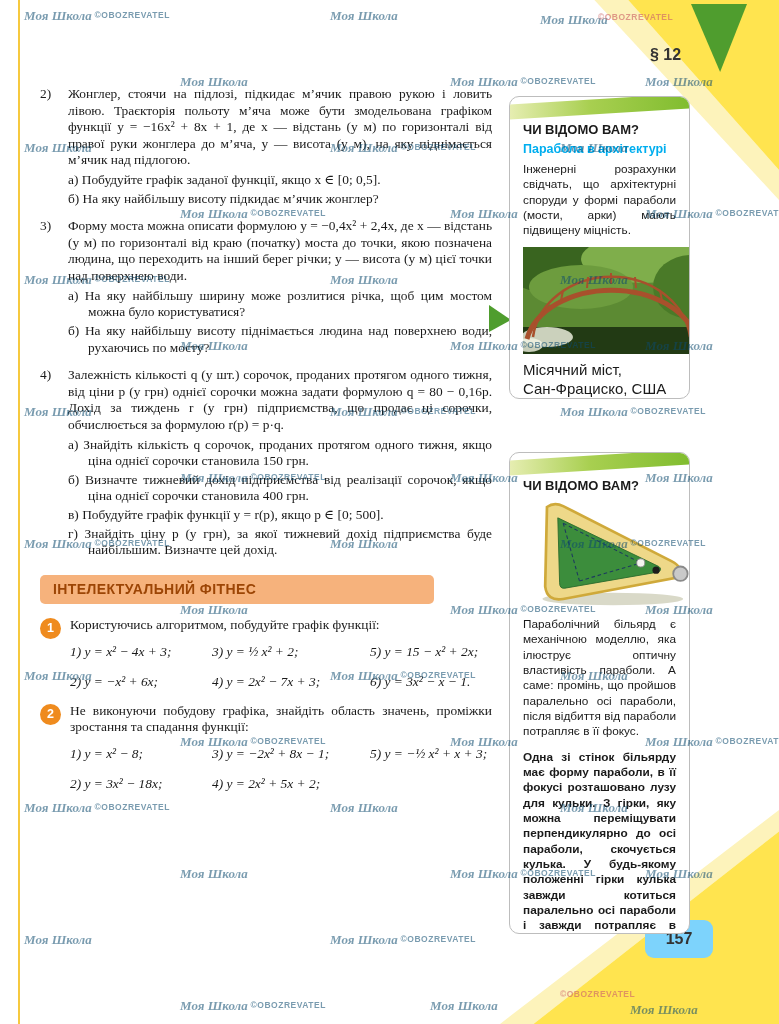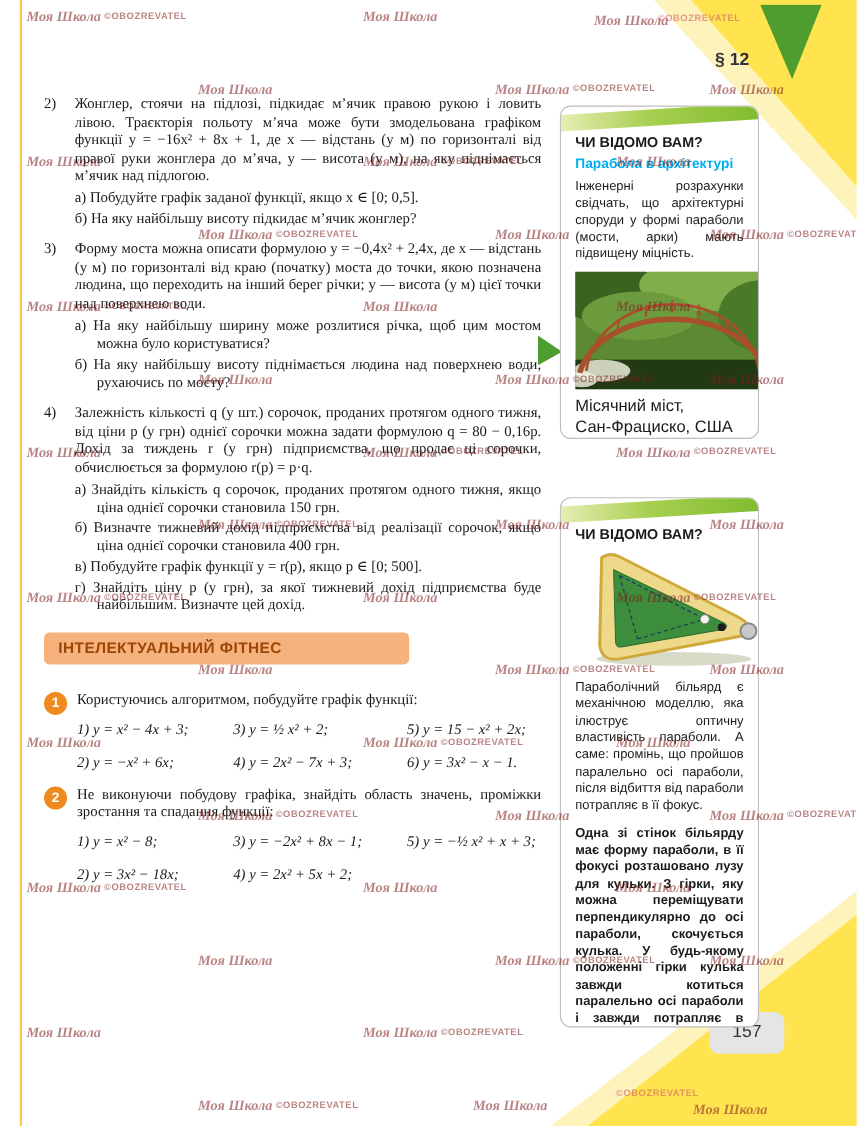--- a/index.html
+++ b/index.html
@@ -20,44 +20,44 @@
   .br-box { position:absolute; right:0; bottom:0; width:279px; height:214px; z-index:1; pointer-events:none; }
   .br-cream  { position:absolute; inset:0; background:#fdf3bb; clip-path:polygon(0 100%,12% 100%,100% 10%,100% 0); }
   .br-yellow { position:absolute; inset:0; background:#ffe44f; clip-path:polygon(12% 100%,100% 100%,100% 10%); }
 
   .section-label {
     position:absolute; left:650px; top:46px; z-index:3;
     font-family:"Liberation Sans","DejaVu Sans",sans-serif; font-weight:bold; font-size:16px; color:#333;
   }
   .pageno-tab {
     position:absolute; left:645px; top:920px; width:68px; height:38px; z-index:2;
-    background:#e5e5e5; border-radius:9px; display:flex; align-items:center; justify-content:center;
-    font-family:"Liberation Sans","DejaVu Sans",sans-serif; font-weight:normal; font-size:16px; color:#333;text-align:center;
+    background:#7dd3fc; border-radius:9px; display:flex; align-items:center; justify-content:center;
+    font-family:"Liberation Sans","DejaVu Sans",sans-serif; font-weight:bold; font-size:16px; color:#333;text-align:center;
   }
   .mid-green-arrow {
     position:absolute; left:489px; top:305px; width:22px; height:27px; z-index:2;
     background:#4f9d2e; clip-path:polygon(0 0,100% 55%,0 100%);
   }
 
   
-  .wm { position:absolute; z-index:40; white-space:nowrap; color:#7f1d1d; opacity:.55; pointer-events:none; }
+  .wm { position:absolute; z-index:40; white-space:nowrap; color:#0c4a6e; opacity:.55; pointer-events:none; }
   .wm i { font-family:"Liberation Serif","DejaVu Serif",serif; font-style:italic; font-weight:bold; font-size:13px; }
   .wm b { font-family:"Liberation Sans","DejaVu Sans",sans-serif; font-weight:bold; font-size:8.5px; letter-spacing:.5px; vertical-align:2px; }
   .wm.red { color:#cf6a6a; opacity:.65; }
 
   
   .main-col { position:absolute; left:40px; top:86px; width:452px; z-index:2; }
   .problem { display:flex; margin-bottom:9px; }
   .pnum { width:28px; flex:none; font-size:13.4px; }
   .pbody { flex:1; min-width:0; }
   .ptext { font-size:13.4px; line-height:1.24; text-align:justify; margin-bottom:3px; }
   .sub { font-size:13.4px; line-height:1.24; text-align:justify; padding-left:20px; text-indent:-20px; margin:2px 0; }
 
   .fitness-banner {
-    margin:14px 0 24px; width:332px; height:29px; background:#f6b27c; border-radius:5px;
+    margin:14px 0 13px; width:394px; height:29px; background:#f6b27c; border-radius:5px;
     display:flex; align-items:center; padding-left:13px;
     font-family:"Liberation Sans","DejaVu Sans",sans-serif; font-weight:bold; font-size:14px;
     letter-spacing:.4px; color:#9c4505;
   }
   .exercise { display:flex; margin-bottom:13px; }
   .exnum {
     flex:none; width:21px; height:21px; border-radius:50%; background:#ef8b1e; color:#fff;
     font-family:"Liberation Sans","DejaVu Sans",sans-serif; font-weight:bold; font-size:12.5px;
     display:flex; align-items:center; justify-content:center; margin-right:9px; margin-top:1px;
   }

